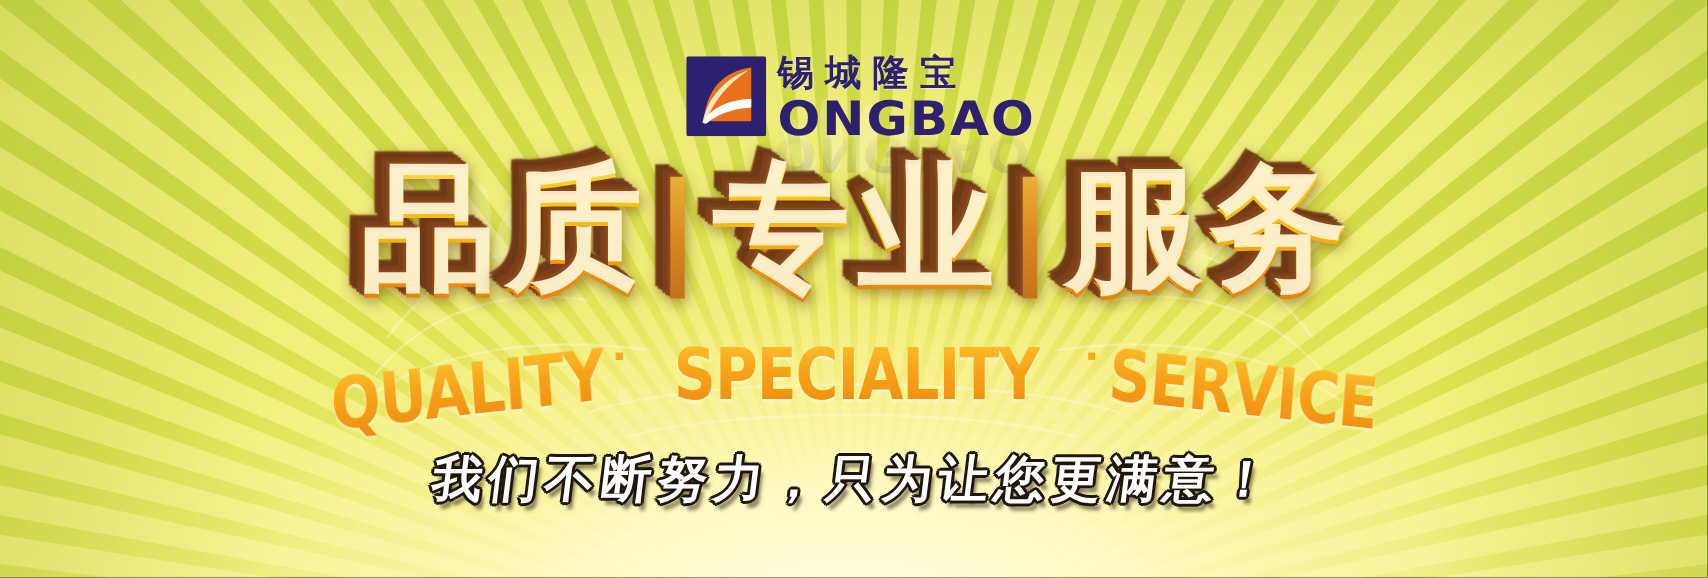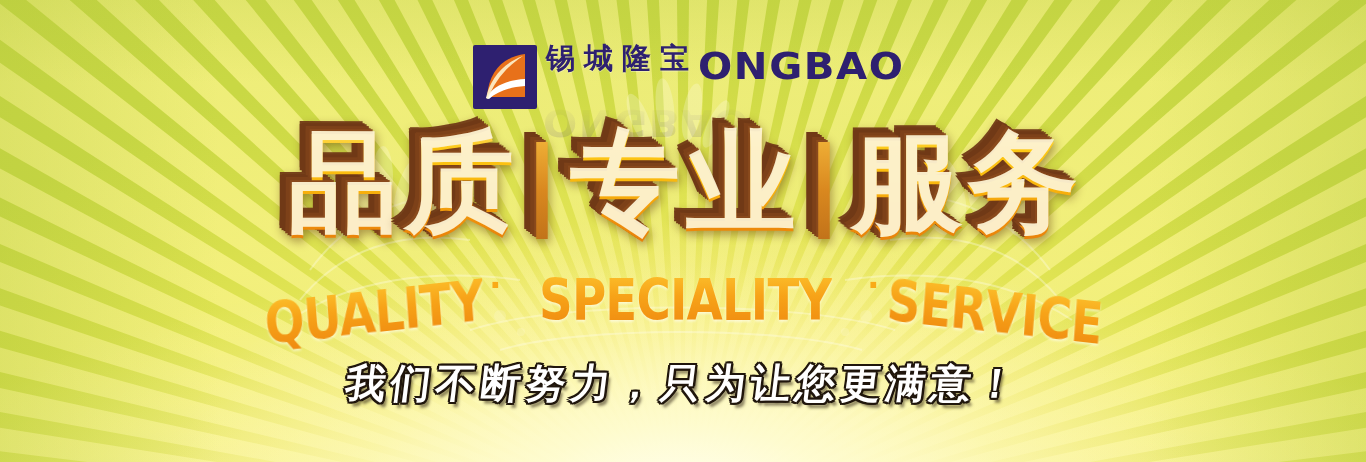--- a/index.html
+++ b/index.html
@@ -44,21 +44,21 @@
   
   .logo-block{
     position:absolute;left:0;right:0;top:44px;
     display:flex;justify-content:center;align-items:flex-start;
   }
   .logo-inner{position:relative;display:flex;align-items:flex-start;gap:9px;}
   .logo-mark{
     position:relative;width:64px;height:64px;flex:0 0 auto;margin-top:1px;
   }
   .logo-mark svg{display:block;}
-  .logo-words{display:flex;line-height:1;}
+  .logo-words{display:flex;flex-direction:column;line-height:1;}
   .logo-cn{
     font-size:29px;font-weight:bold;color:#2e2070;
     letter-spacing:9px;
     font-family:"DejaVu Sans","Liberation Sans",sans-serif;
     white-space:nowrap;
     text-shadow:0 1px 0 rgba(255,255,255,.35);
   }
   .logo-en{
     font-size:38px;font-weight:bold;color:#2e2070;
     letter-spacing:1.5px;margin-top:3px;

